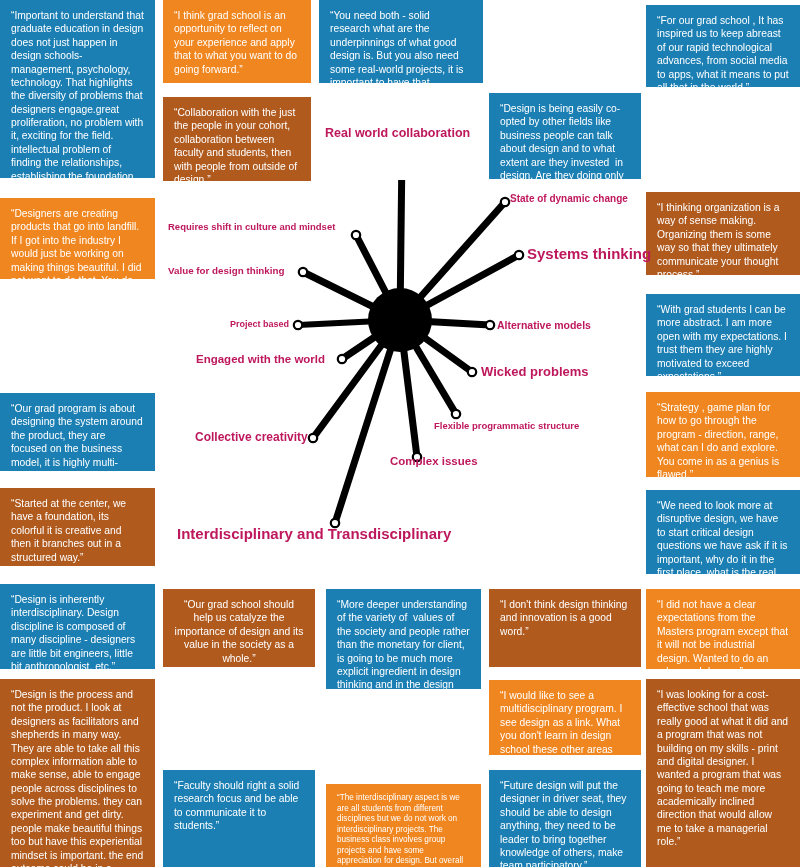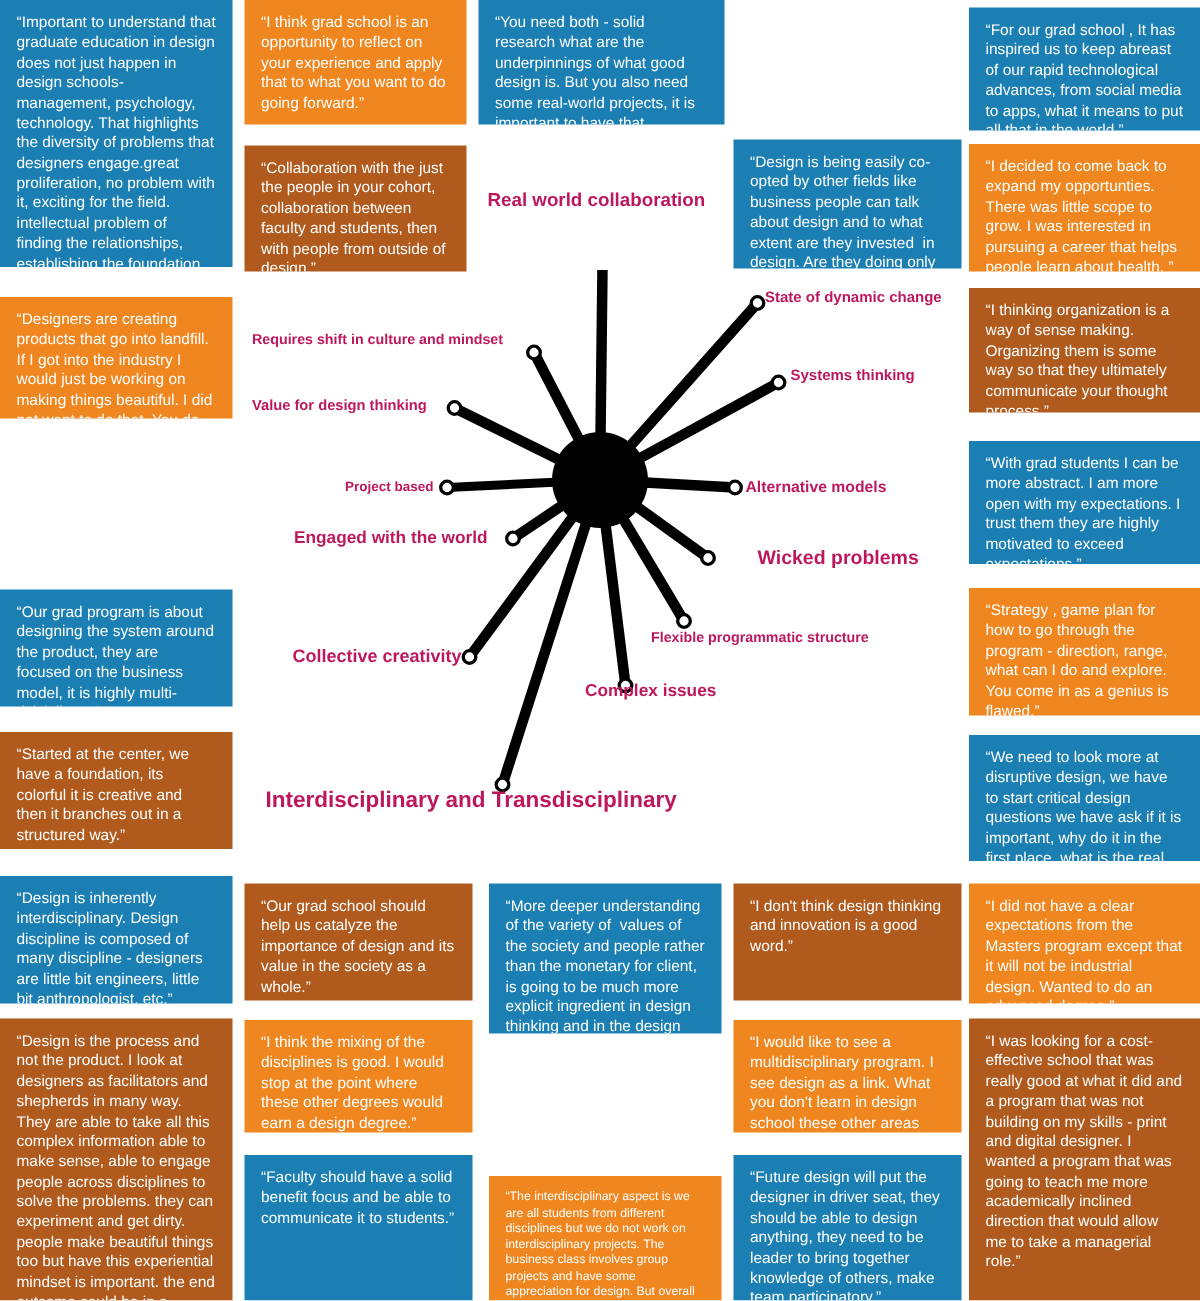--- a/index.html
+++ b/index.html
@@ -46,42 +46,40 @@
 <body>
 
 <div id="canvas">
 
   <div class="quote q-blue" style="left:0px;   top:0px;   width:155px; height:178px;">“Important to understand that graduate education in design does not just happen in design schools- management, psychology, technology. That highlights the diversity of problems that designers engage.great proliferation, no problem with it, exciting for the field. intellectual problem of finding the relationships, establishing the foundation that make sense.”</div>
   <div class="quote q-orange" style="left:163px; top:0px;   width:148px; height:83px;">“I think grad school is an opportunity to reflect on your experience and apply that to what you want to do going forward.”</div>
   <div class="quote q-brown" style="left:163px; top:97px;  width:148px; height:84px;">“Collaboration with the just the people in your cohort, collaboration between faculty and students, then with people from outside of design.”</div>
   <div class="quote q-blue" style="left:319px; top:0px;   width:164px; height:83px;">“You need both - solid research what are the underpinnings of what good design is. But you also need some real-world projects, it is important to have that experience - how do work with the constraints and compromises.”</div>
   <div class="quote q-blue" style="left:489px; top:93px;  width:152px; height:86px;">“Design is being easily co-opted by other fields like business people can talk about design and to what extent are they invested  in design. Are they doing only lip service or are they just saying because that's what sells right now.”</div>
   <div class="quote q-blue" style="left:646px; top:5px;   width:154px; height:82px;">“For our grad school , It has inspired us to keep abreast of our rapid technological advances, from social media to apps, what it means to put all that in the world.”</div>
-  <div class="quote q-orange" style="left:646px; top:96px;  width:154px; height:85px;">“I decided to come back to expand my opportunties. There was little scope to grow. I was interested in pursuing a career that helps people learn about health. ”</div>
   <div class="quote q-brown" style="left:646px; top:192px; width:154px; height:83px;">“I thinking organization is a way of sense making. Organizing them is some way so that they ultimately communicate your thought process.”</div>
 
   <div class="quote q-orange" style="left:0px;   top:198px; width:155px; height:81px;">“Designers are creating products that go into landfill. If I got into the industry I would just be working on making things beautiful. I did not want to do that. You do not neccesarily  get to make the value.”</div>
   <div class="quote q-blue" style="left:646px; top:294px; width:154px; height:82px;">“With grad students I can be more abstract. I am more open with my expectations. I trust them they are highly motivated to exceed expectations.”</div>
   <div class="quote q-blue" style="left:0px;   top:393px; width:155px; height:78px;">“Our grad program is about designing the system around the product, they are focused on the business model, it is highly multi-dsiciplinary.”</div>
   <div class="quote q-brown" style="left:0px;   top:488px; width:155px; height:78px;">“Started at the center, we have a foundation, its colorful it is creative and then it branches out in a structured way.”</div>
   <div class="quote q-orange" style="left:646px; top:392px; width:154px; height:85px;">“Strategy , game plan for how to go through the program - direction, range, what can I do and explore. You come in as a genius is flawed.”</div>
   <div class="quote q-blue" style="left:646px; top:490px; width:154px; height:84px;">“We need to look more at disruptive design, we have to start critical design questions we have ask if it is important, why do it in the first place, what is the real benefit.”</div>
 
   <div class="quote q-blue" style="left:0px;   top:584px; width:155px; height:85px;">“Design is inherently interdisciplinary. Design discipline is composed of many discipline - designers are little bit engineers, little bit anthropologist, etc.”</div>
-  <div class="quote q-brown" style="left:163px; top:589px; width:152px; height:78px;">“Our grad school should help us catalyze the importance of design and its value in the society as a whole.”</div>
+  <div class="quote q-brown" style="left:163px; top:589px; width:152px; height:78px;text-align:center;">“Our grad school should help us catalyze the importance of design and its value in the society as a whole.”</div>
   <div class="quote q-blue" style="left:326px; top:589px; width:155px; height:100px;">“More deeper understanding of the variety of  values of the society and people rather than the monetary for client, is going to be much more explicit ingredient in design thinking and in the design decision making and of course, the health and wellbeing of all people.”</div>
   <div class="quote q-brown" style="left:489px; top:589px; width:152px; height:78px;">“I don't think design thinking and innovation is a good word.”</div>
   <div class="quote q-orange" style="left:646px; top:589px; width:154px; height:80px;">“I did not have a clear expectations from the Masters program except that it will not be industrial design. Wanted to do an advanced degree.”</div>
 
   <div class="quote q-brown" style="left:0px;   top:679px; width:155px; height:188px;">“Design is the process and not the product. I look at designers as facilitators and shepherds in many way. They are able to take all this complex information able to make sense, able to engage people across disciplines to solve the problems. they can experiment and get dirty. people make beautiful things too but have this experiential mindset is important. the end outcome could be in a product, system experience.”</div>
-  <div class="quote q-orange" style="left:163px; top:680px; width:152px; height:75px;">“I think the mixing of the disciplines is good. I would stop at the point where these other degrees would earn a design degree.”</div>
   <div class="quote q-orange" style="left:489px; top:680px; width:152px; height:75px;">“I would like to see a multidisciplinary program. I see design as a link. What you don't learn in design school these other areas can teach you.”</div>
   <div class="quote q-brown" style="left:646px; top:679px; width:154px; height:188px;">“I was looking for a cost-effective school that was really good at what it did and a program that was not building on my skills - print and digital designer. I wanted a program that was going to teach me more academically inclined direction that would allow me to take a managerial role.”</div>
 
-  <div class="quote q-blue" style="left:163px; top:770px; width:152px; height:97px;">“Faculty should have a solid benefit focus and be able to communicate it to students.”</div>
+  <div class="quote q-blue" style="left:163px; top:770px; width:152px; height:97px;">“Faculty should right a solid research focus and be able to communicate it to students.”</div>
   <div class="quote q-orange small" style="left:326px; top:784px; width:155px; height:83px;">“The interdisciplinary aspect is we are all students from different disciplines but we do not work on interdisciplinary projects. The business class involves group projects and have some appreciation for design. But overall the value is not much.”</div>
   <div class="quote q-blue" style="left:489px; top:770px; width:152px; height:97px;">“Future design will put the designer in driver seat, they should be able to design anything, they need to be leader to bring together knowledge of others, make team participatory.”</div>
 
   <div id="map">
     <svg width="510" height="400" viewBox="0 0 510 400">
       <g stroke="#000" fill="none" stroke-linecap="round">
 
         <line x1="250" y1="140" x2="252" y2="-30" stroke-width="7"></line>
         <line x1="250" y1="140" x2="355" y2="22" stroke-width="7"></line>
         <line x1="250" y1="140" x2="369" y2="75" stroke-width="7"></line>
@@ -117,23 +115,23 @@
 
     <div class="hub-label">
       <div>GRADUATE</div>
       <div>DESIGN</div>
       <div>EDUCATION</div>
     </div>
   </div>
 
   <div class="node-label" style="left:325px; top:126px; font-size:12.5px;">Real world collaboration</div>
   <div class="node-label" style="left:510px; top:193px; font-size:10px;">State of dynamic change</div>
-  <div class="node-label" style="left:527px; top:245px; font-size:10px;">Systems thinking</div>
+  <div class="node-label" style="left:527px; top:245px; font-size:15px;">Systems thinking</div>
   <div class="node-label" style="left:497px; top:319px; font-size:10.5px;">Alternative models</div>
-  <div class="node-label" style="left:481px; top:364px; font-size:13px;margin-left:24px;">Wicked problems</div>
+  <div class="node-label" style="left:481px; top:364px; font-size:13px;">Wicked problems</div>
   <div class="node-label" style="left:434px; top:420px; font-size:9.5px;">Flexible programmatic structure</div>
   <div class="node-label" style="left:390px; top:455px; font-size:11.5px;">Complex issues</div>
   <div class="node-label" style="left:177px; top:525px; font-size:15px;">Interdisciplinary and Transdisciplinary</div>
   <div class="node-label" style="left:195px; top:430px; font-size:12px;">Collective creativity</div>
   <div class="node-label" style="left:196px; top:353px; font-size:11.5px;">Engaged with the world</div>
   <div class="node-label" style="left:230px; top:319px; font-size:9px;">Project based</div>
   <div class="node-label" style="left:168px; top:265px; font-size:9.8px;">Value for design thinking</div>
   <div class="node-label" style="left:168px; top:221px; font-size:9.5px;">Requires shift in culture and mindset</div>
 
 </div>

